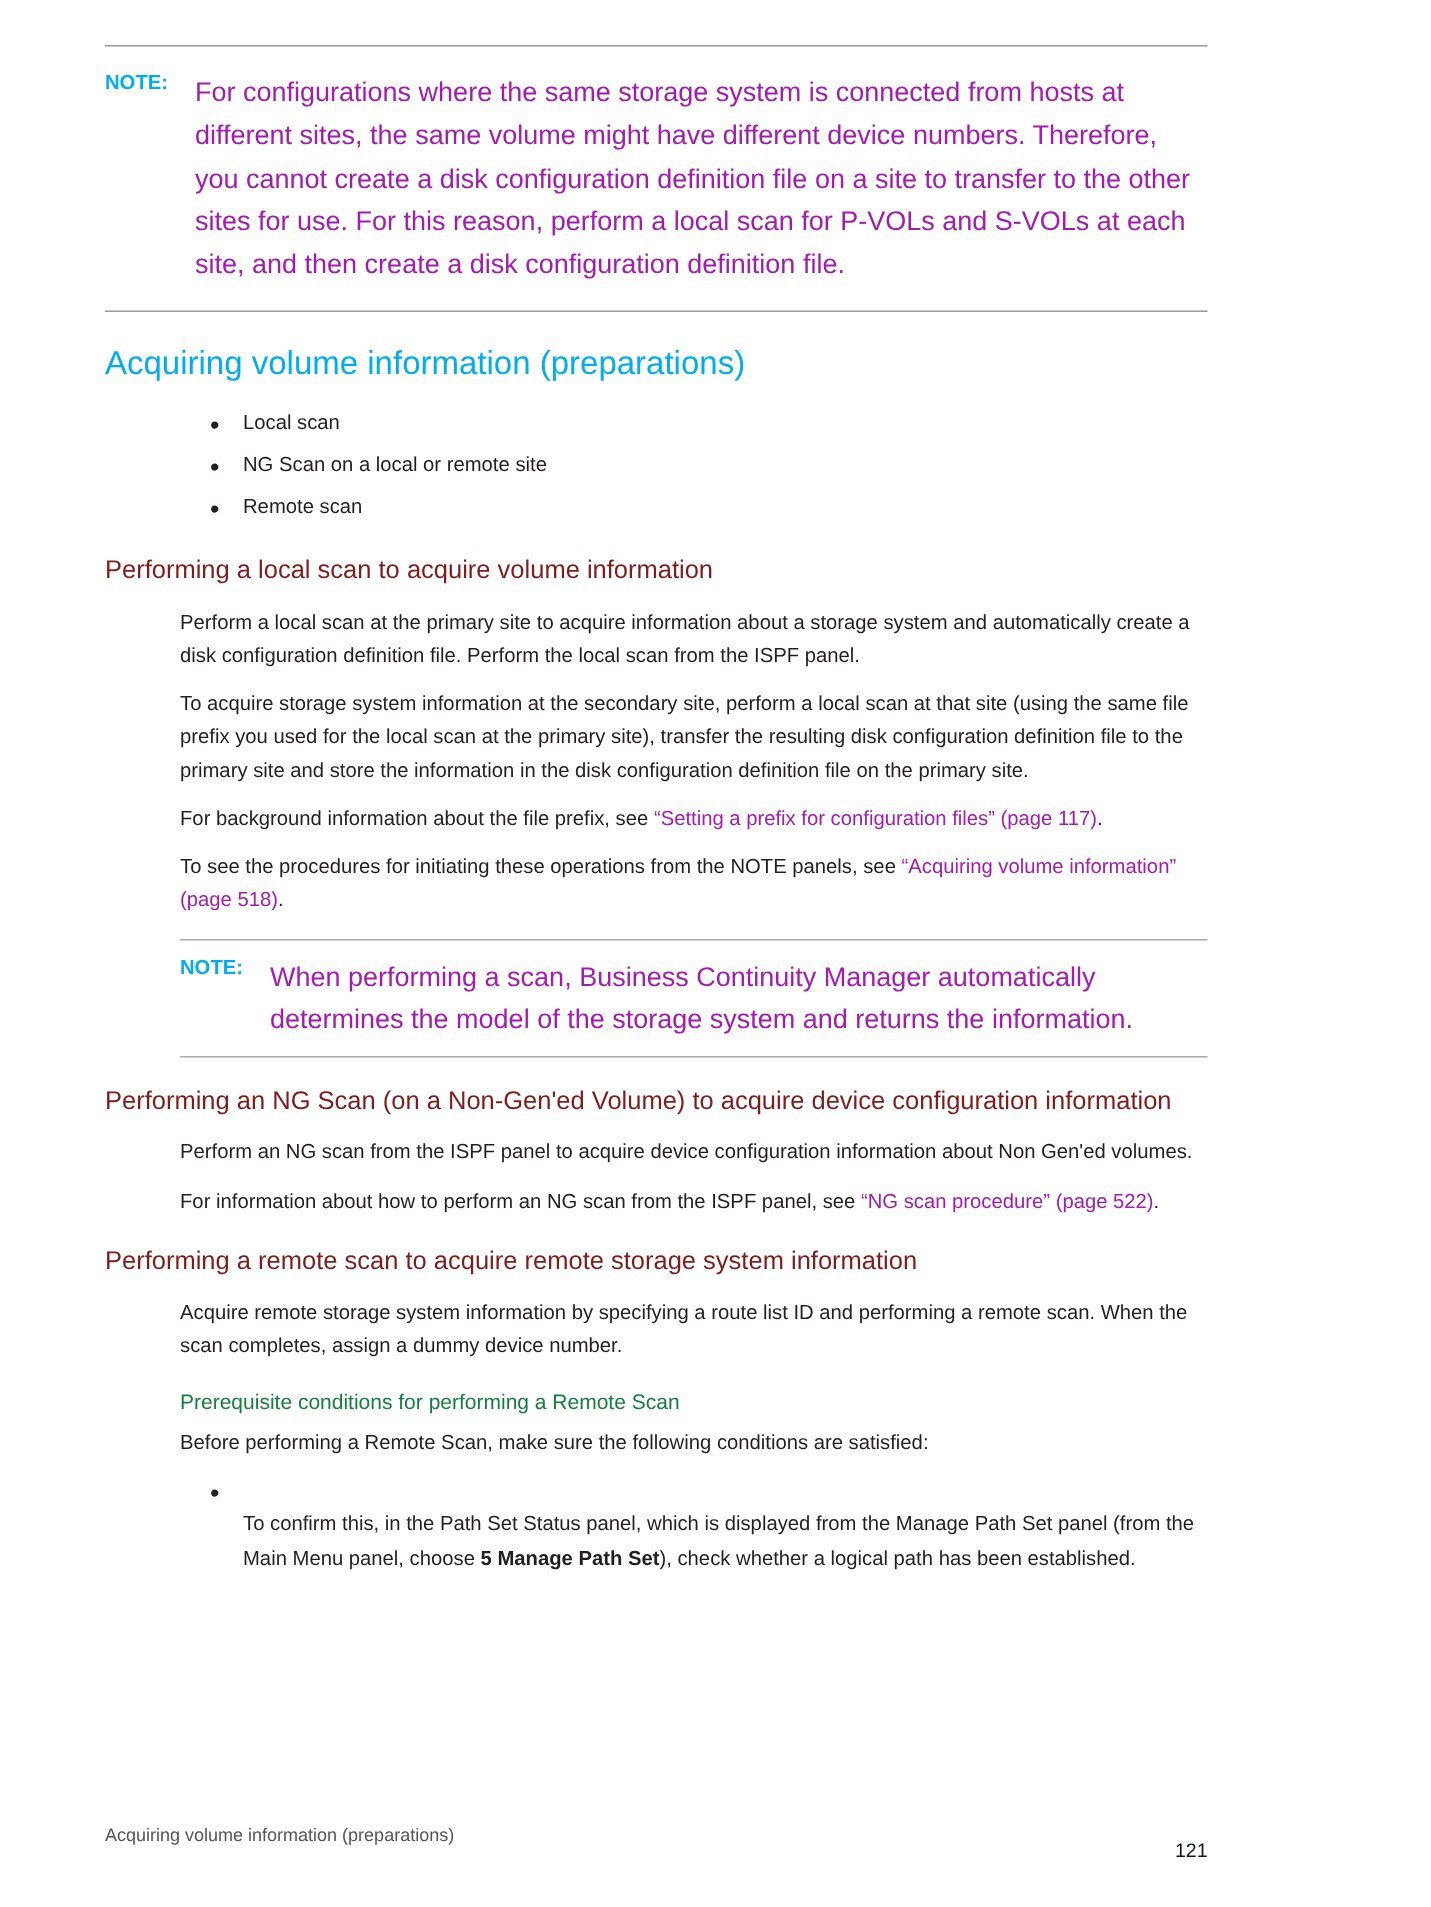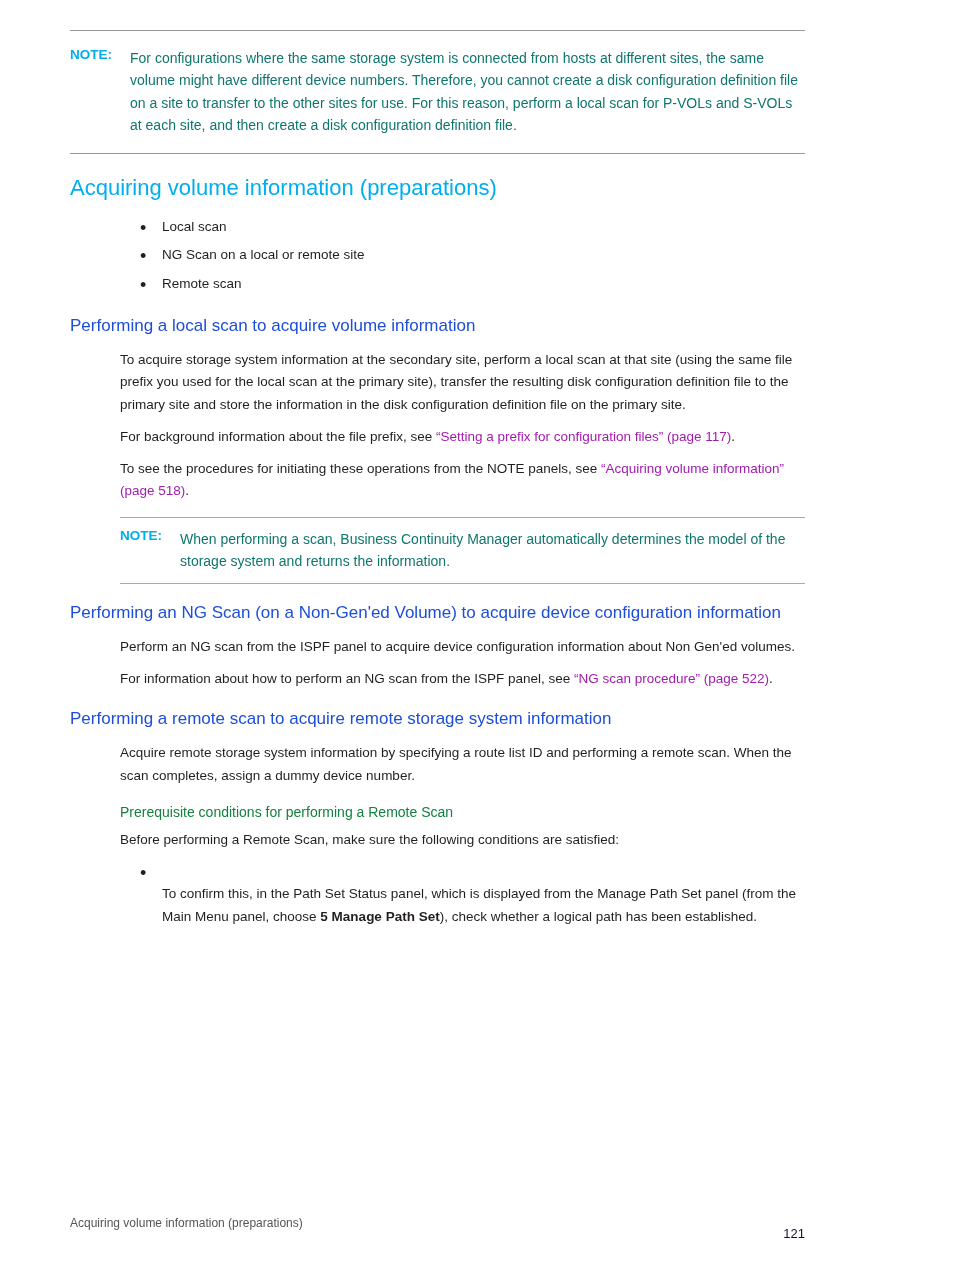--- a/index.html
+++ b/index.html
@@ -43,36 +43,36 @@
     .note-label {
       color: #00aeef;
       font-weight: bold;
       font-size: 13.5px;
       min-width: 54px;
       margin-right: 6px;
       flex-shrink: 0;
     }
 
     .note-text {
-      font-size: 14px;
+      font-size: 18px;
       line-height: 1.6;
-      color: #0f766e;
+      color: #a21caf;
     }
 
     .section-title-large {
       color: #00aeef;
       font-size: 22px;
       font-weight: normal;
       margin-bottom: 14px;
       margin-top: 4px;
       line-height: 1.3;
     }
 
     .section-title-medium {
-      color: #1d4ed8;
+      color: #7f1d1d;
       font-size: 17px;
       font-weight: normal;
       margin-bottom: 12px;
       margin-top: 18px;
       line-height: 1.3;
     }
 
     .section-title-small {
       color: #15803d;
       font-size: 14px;
@@ -176,20 +176,21 @@
       <span>NG Scan on a local or remote site</span>
     </li>
     <li class="bullet-item">
       <span class="bullet-dot">•</span>
       <span>Remote scan</span>
     </li>
   </ul>
 
   <h2 class="section-title-medium">Performing a local scan to acquire volume information</h2>
 
+  <p class="body-text">Perform a local scan at the primary site to acquire information about a storage system and automatically create a disk configuration definition file. Perform the local scan from the ISPF panel.</p>
 
   <p class="body-text">To acquire storage system information at the secondary site, perform a local scan at that site (using the same file prefix you used for the local scan at the primary site), transfer the resulting disk configuration definition file to the primary site and store the information in the disk configuration definition file on the primary site.</p>
 
   <p class="body-text">
     <span>For background information about the file prefix, see </span><a class="link-text">“Setting a prefix for configuration files” (page 117)</a><span>.</span>
   </p>
 
   <p class="body-text">
     <span>To see the procedures for initiating these operations from the NOTE panels, see </span><a class="link-text">“Acquiring volume information” (page 518)</a><span>.</span>
   </p>

